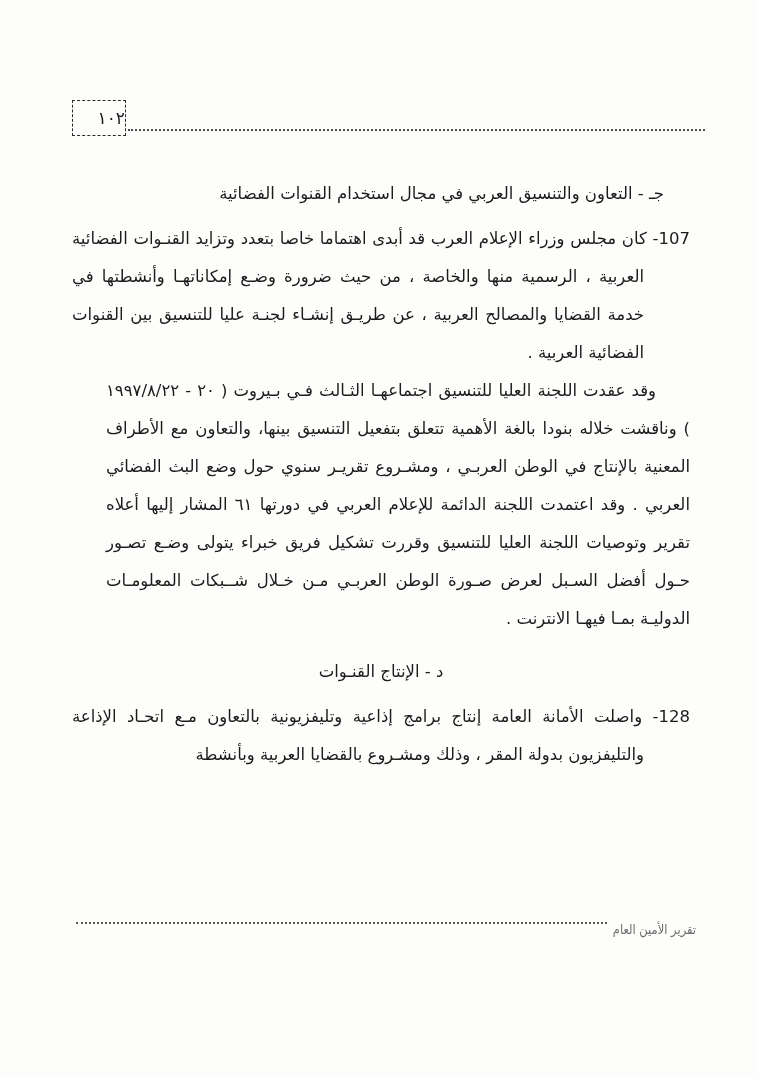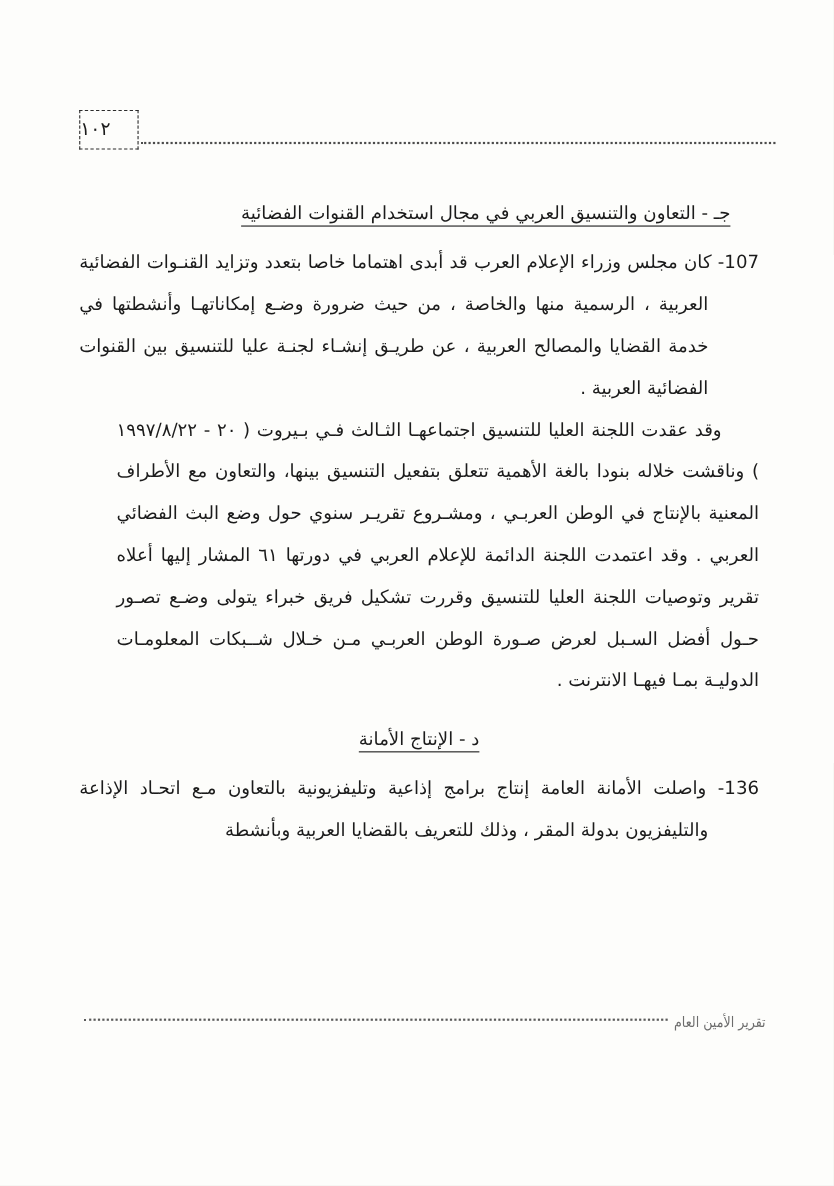--- a/index.html
+++ b/index.html
@@ -35,21 +35,21 @@
   .page-number-box {
     position: absolute;
     top: 100px;
     left: 72px;
     width: 52px;
     height: 34px;
     border: 1.6px dashed #2b2b2b;
     background: #fdfdfb;
     display: flex;
     align-items: center;
-    justify-content: flex-end;
+    justify-content: flex-start;
     font-size: 17px;
     letter-spacing: 2px;
   }
   
   .content {
     position: absolute;
     top: 160px;
     right: 68px;
     left: 72px;
     direction: rtl;
@@ -66,33 +66,32 @@
   .indent { text-indent: 34px; margin-left: 34px; }
   .heading {
     margin: 15px 0 7px 0;
     font-size: 16.5px;
     font-weight: normal;
     line-height: 38px;
   }
   .heading-right { text-align: right; padding-right: 26px; }
   .heading-center { text-align: center; }
   .u {
-    text-decoration: underline;
     text-decoration-thickness: 1.2px;
     text-underline-offset: 6px;
   }
   
   .page-footer {
     position: absolute;
     top: 922px;
     right: 62px;
     left: 76px;
     display: flex;
     direction: rtl;
-    align-items: center;
+    align-items: flex-start;
   }
   .footer-stamp {
     flex: 0 0 auto;
     font-size: 11.5px;
     color: #5d5d5d;
     opacity: 0.9;
     transform: scaleY(1.15);
     padding-bottom: 0px;
     white-space: nowrap;
   }
@@ -117,23 +116,23 @@
 
   <main class="content">
 
 
     <h2 class="heading heading-right"><span class="u">جـ - التعاون والتنسيق العربي في مجال استخدام القنوات الفضائية</span></h2>
 
     <p class="para numbered"><span class="num">107-</span> <span>كان مجلس وزراء الإعلام العرب قد أبدى اهتماما خاصا بتعدد وتزايد القنـوات الفضائية العربية ، الرسمية منها والخاصة ، من حيث ضرورة وضـع إمكاناتهـا وأنشطتها في خدمة القضايا والمصالح العربية ، عن طريـق إنشـاء لجنـة عليا للتنسيق بين القنوات الفضائية العربية .</span></p>
 
     <p class="para indent">وقد عقدت اللجنة العليا للتنسيق اجتماعهـا الثـالث فـي بـيروت ( ٢٠ - ١٩٩٧/٨/٢٢ ) وناقشت خلاله بنودا بالغة الأهمية تتعلق بتفعيل التنسيق بينها، والتعاون مع الأطراف المعنية بالإنتاج في الوطن العربـي ، ومشـروع تقريـر سنوي حول وضع البث الفضائي العربي . وقد اعتمدت اللجنة الدائمة للإعلام العربي في دورتها ٦١ المشار إليها أعلاه تقرير وتوصيات اللجنة العليا للتنسيق وقررت تشكيل فريق خبراء يتولى وضـع تصـور حـول أفضل السـبل لعرض صـورة الوطن العربـي مـن خـلال شــبكات المعلومـات الدوليـة بمـا فيهـا الانترنت .</p>
 
-    <h2 class="heading heading-center"><span class="u">د - الإنتاج الأمانة</span></h2>
+    <h2 class="heading heading-center"><span class="u">د - الإنتاج القنـوات</span></h2>
 
-    <p class="para numbered"><span class="num">136-</span> <span>واصلت الأمانة العامة إنتاج برامج إذاعية وتليفزيونية بالتعاون مـع اتحـاد الإذاعة والتليفزيون بدولة المقر ، وذلك للتعريف بالقضايا العربية وبأنشطة</span></p>
+    <p class="para numbered"><span class="num">128-</span> <span>واصلت الأمانة العامة إنتاج برامج إذاعية وتليفزيونية بالتعاون مـع اتحـاد الإذاعة والتليفزيون بدولة المقر ، وذلك ومشـروع بالقضايا العربية وبأنشطة</span></p>
 
   </main>
 
   <footer class="page-footer">
     <span class="footer-stamp">تقرير الأمين العام</span>
     <span class="footer-rule"></span>
   </footer>
 
 </div>
 

